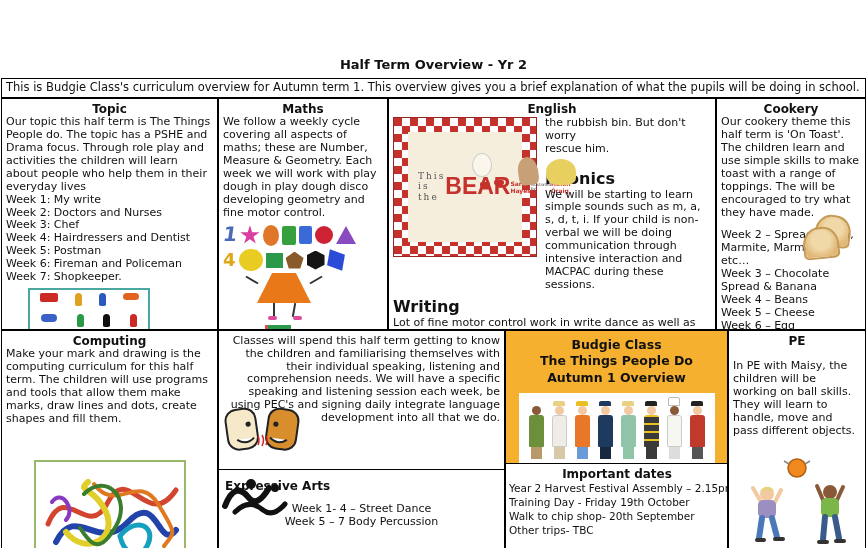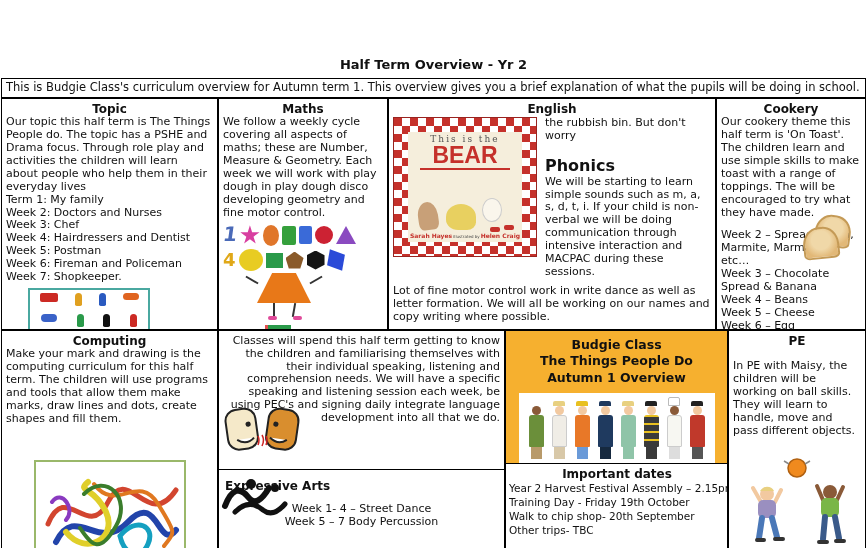--- a/index.html
+++ b/index.html
@@ -72,21 +72,21 @@
   .strips { width:20px; height:22px; margin-left:3px;
     background:repeating-linear-gradient(90deg,#e8d040 0 4px,#fff 4px 7px); }
 
   
   .eng-flex { display:flex; gap:8px; margin-top:1px; }
   .book {
     width:144px; height:140px; flex:0 0 144px; padding:14px;
     background:repeating-conic-gradient(#fff 0% 25%, #c5312b 0% 50%) 0 0 / 16px 16px;
     border:1px solid #992420;
   }
-  .book-inner { background:#f5eedc; width:100%; height:100%; display:flex; flex-direction:column; align-items:center; padding:2px;text-align:right; }
+  .book-inner { background:#f5eedc; width:100%; height:100%; display:flex; flex-direction:row; align-items:center; padding:10px; }
   .book-top { font-family:"DejaVu Serif", serif; font-size:9px; letter-spacing:2px; color:#555; }
   .book-title { font-family:Liberation Sans, sans-serif; font-weight:bold; font-size:23px; color:#c5312b; line-height:1; }
   .book-rule { width:82%; height:2px; background:#c5312b; margin-top:1px; }
   .book-illus { position:relative; flex:1; width:100%; }
   .dog { position:absolute; left:8px; bottom:2px; width:20px; height:28px; background:#c8a078; border-radius:50% 50% 25% 25%; transform:rotate(-8deg); }
   .boy { position:absolute; left:36px; bottom:2px; width:30px; height:26px; background:#e8d060; border-radius:50% 50% 30% 40%; }
   .bearc { position:absolute; right:18px; bottom:10px; width:20px; height:24px; background:#faf6ec; border:1px solid #ccc; border-radius:50%; }
   .shoeR { position:absolute; right:6px; bottom:2px; width:10px; height:5px; background:#c5312b; border-radius:2px; }
   .shoeR2 { position:absolute; right:20px; bottom:0; width:10px; height:5px; background:#c5312b; border-radius:2px; }
   .book-bottom { width:100%; display:flex; justify-content:space-between; align-items:baseline; font-size:6px; }
@@ -153,21 +153,21 @@
 
   <div class="page-title">Half Term Overview - Yr 2</div>
 
   <div class="intro-box">This is Budgie Class's curriculum overview for Autumn term 1. This overview gives you a brief explanation of what the pupils will be doing in school.</div>
 
   <div class="grid-row row1">
 
     <div class="cell">
       <div class="cell-title">Topic</div>
       <div>Our topic this half term is The Things People do. The topic has a PSHE and Drama focus.  Through role play and activities the children will learn about people who help them in their everyday lives</div>
-      <div>Term 1: My family</div>
+      <div>Week 1: My write</div>
       <div>Week 2: Doctors and Nurses</div>
       <div>Week 3: Chef</div>
       <div>Week 4: Hairdressers and Dentist</div>
       <div>Week 5: Postman</div>
       <div>Week 6: Fireman and Policeman</div>
       <div>Week 7: Shopkeeper.</div>
       <div class="topic-img">
         <div class="pp-row">
           <span class="pp truck"></span>
           <span class="pp" style="background:#e0a020"></span>
@@ -245,27 +245,29 @@
             </div>
             <div class="book-bottom">
               <span class="book-auth">Sarah Hayes</span>
               <span class="book-illby">illustrated by</span>
               <span class="book-auth">Helen Craig</span>
             </div>
           </div>
         </div>
         <div class="eng-right">
           <div class="story-frag">the rubbish bin. But don't worry</div>
+          <div class="story-frag">rescue him.</div>
           <div class="phonics-block">
             <div class="bold-sub">Phonics</div>
             <div>We will be starting to learn simple sounds such as m, a, s, d, t, i. If your child is non-verbal we will be doing communication through intensive interaction and MACPAC during these sessions.</div>
           </div>
         </div>
       </div>
       <div class="writing-block">
+        <div class="bold-sub">Writing</div>
         <div>Lot of fine motor control work in write dance as well as letter formation. We will all be working on our names and copy writing where possible.</div>
       </div>
     </div>
 
     <div class="cell">
       <div class="cell-title">Cookery</div>
       <div>Our cookery theme this half term is 'On Toast'. The children learn and use simple skills to make toast with a range of toppings. The will be encouraged to try what they have made.</div>
       <div style="height:10px"></div>
       <div>Week 2 – Spreads - Jam, Marmite, Marmalade etc…</div>
       <div>Week 3 – Chocolate Spread &amp; Banana</div>

